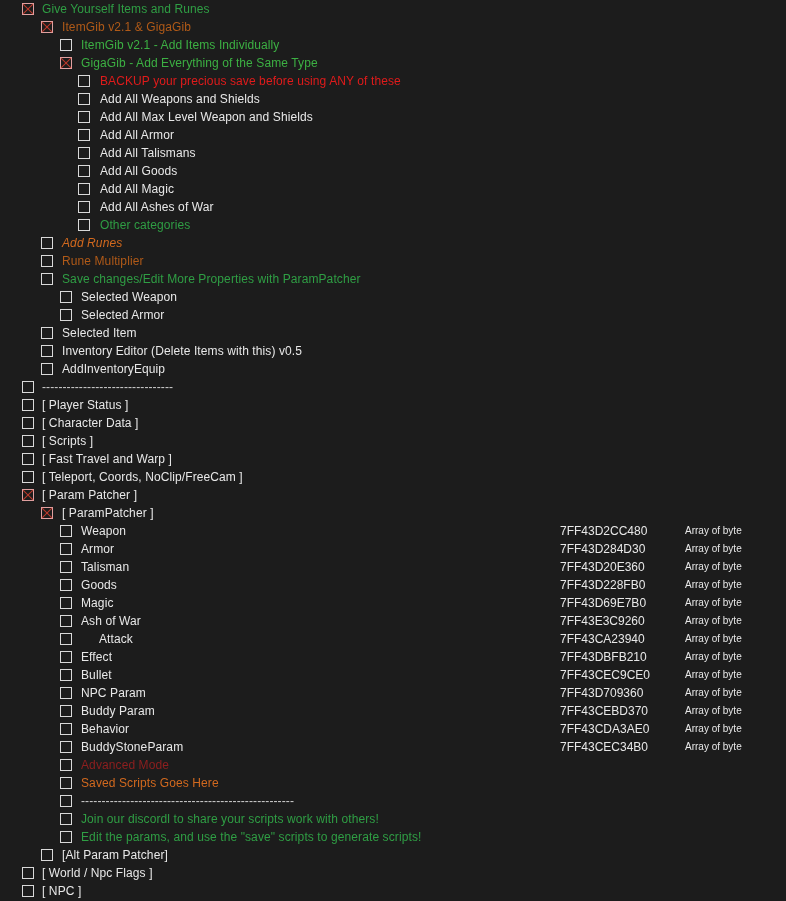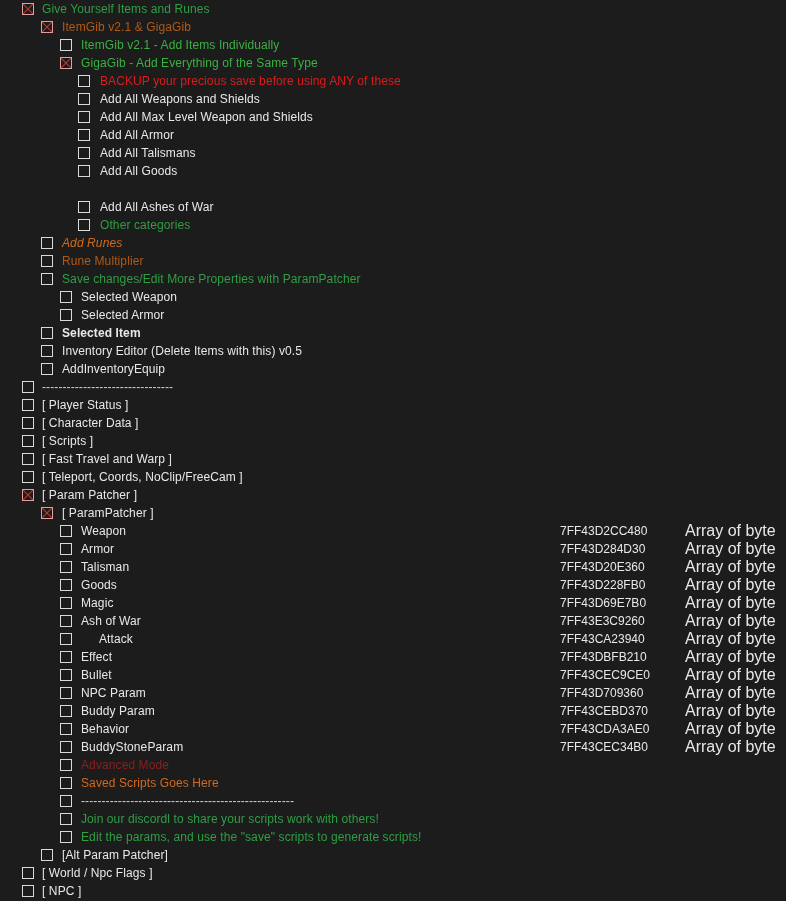--- a/index.html
+++ b/index.html
@@ -69,21 +69,21 @@
     left: 560px;
     line-height: 18px;
     font-size: 12px;
     color: #e8e8e8;
   }
   .type {
     position: absolute;
     top: 0;
     left: 685px;
     line-height: 18px;
-    font-size: 16px;
+    font-size: 10px;
     color: #e8e8e8;
   }
   .c-default  { color: #e8e8e8; }
   .c-green    { color: #2f9e44; }
   .c-lime     { color: #3cb043; text-align: right; }
   .c-orange   { color: #d2691e; }
   .c-brown    { color: #b05a18; }
   .c-red      { color: #e01b1b; }
   .c-darkred  { color: #8f1f1f; }
   .c-dim      { color: #cfcfcf; }
@@ -125,20 +125,24 @@
       <span class="lbl c-default" style="left: 100px;">Add All Armor</span>
     </div>
     <div class="row" style="position: absolute; left: 0px; top: 144px; width: 786px;">
       <span class="cb" style="left: 78px;"></span>
       <span class="lbl c-default" style="left: 100px;">Add All Talismans</span>
     </div>
     <div class="row" style="position: absolute; left: 0px; top: 162px; width: 786px;">
       <span class="cb" style="left: 78px;"></span>
       <span class="lbl c-default" style="left: 100px;">Add All Goods</span>
     </div>
+    <div class="row" style="position: absolute; left: 0px; top: 180px; width: 786px;">
+      <span class="cb" style="left: 78px;"></span>
+      <span class="lbl c-default" style="left: 100px;">Add All Magic</span>
+    </div>
     <div class="row" style="position: absolute; left: 0px; top: 198px; width: 786px;">
       <span class="cb" style="left: 78px;"></span>
       <span class="lbl c-default" style="left: 100px;">Add All Ashes of War</span>
     </div>
     <div class="row" style="position: absolute; left: 0px; top: 216px; width: 786px;">
       <span class="cb" style="left: 78px;"></span>
       <span class="lbl c-green" style="left: 100px;">Other categories</span>
     </div>
     <div class="row" style="position: absolute; left: 0px; top: 234px; width: 786px;">
       <span class="cb" style="left: 41px;"></span>
@@ -155,21 +159,21 @@
     <div class="row" style="position: absolute; left: 0px; top: 288px; width: 786px;">
       <span class="cb" style="left: 60px;"></span>
       <span class="lbl c-default" style="left: 81px;">Selected Weapon</span>
     </div>
     <div class="row" style="position: absolute; left: 0px; top: 306px; width: 786px;">
       <span class="cb" style="left: 60px;"></span>
       <span class="lbl c-default" style="left: 81px;">Selected Armor</span>
     </div>
     <div class="row" style="position: absolute; left: 0px; top: 324px; width: 786px;">
       <span class="cb" style="left: 41px;"></span>
-      <span class="lbl c-default" style="left: 62px; font-weight: bold;">Selected Item</span>
+      <span class="lbl c-default" style="left: 62px;">Selected Item</span>
     </div>
     <div class="row" style="position: absolute; left: 0px; top: 342px; width: 786px;">
       <span class="cb" style="left: 41px;"></span>
       <span class="lbl c-default" style="left: 62px;">Inventory Editor (Delete Items with this) v0.5</span>
     </div>
     <div class="row" style="position: absolute; left: 0px; top: 360px; width: 786px;">
       <span class="cb" style="left: 41px;"></span>
       <span class="lbl c-default" style="left: 62px;">AddInventoryEquip</span>
     </div>
     <div class="row" style="position: absolute; left: 0px; top: 378px; width: 786px;">

